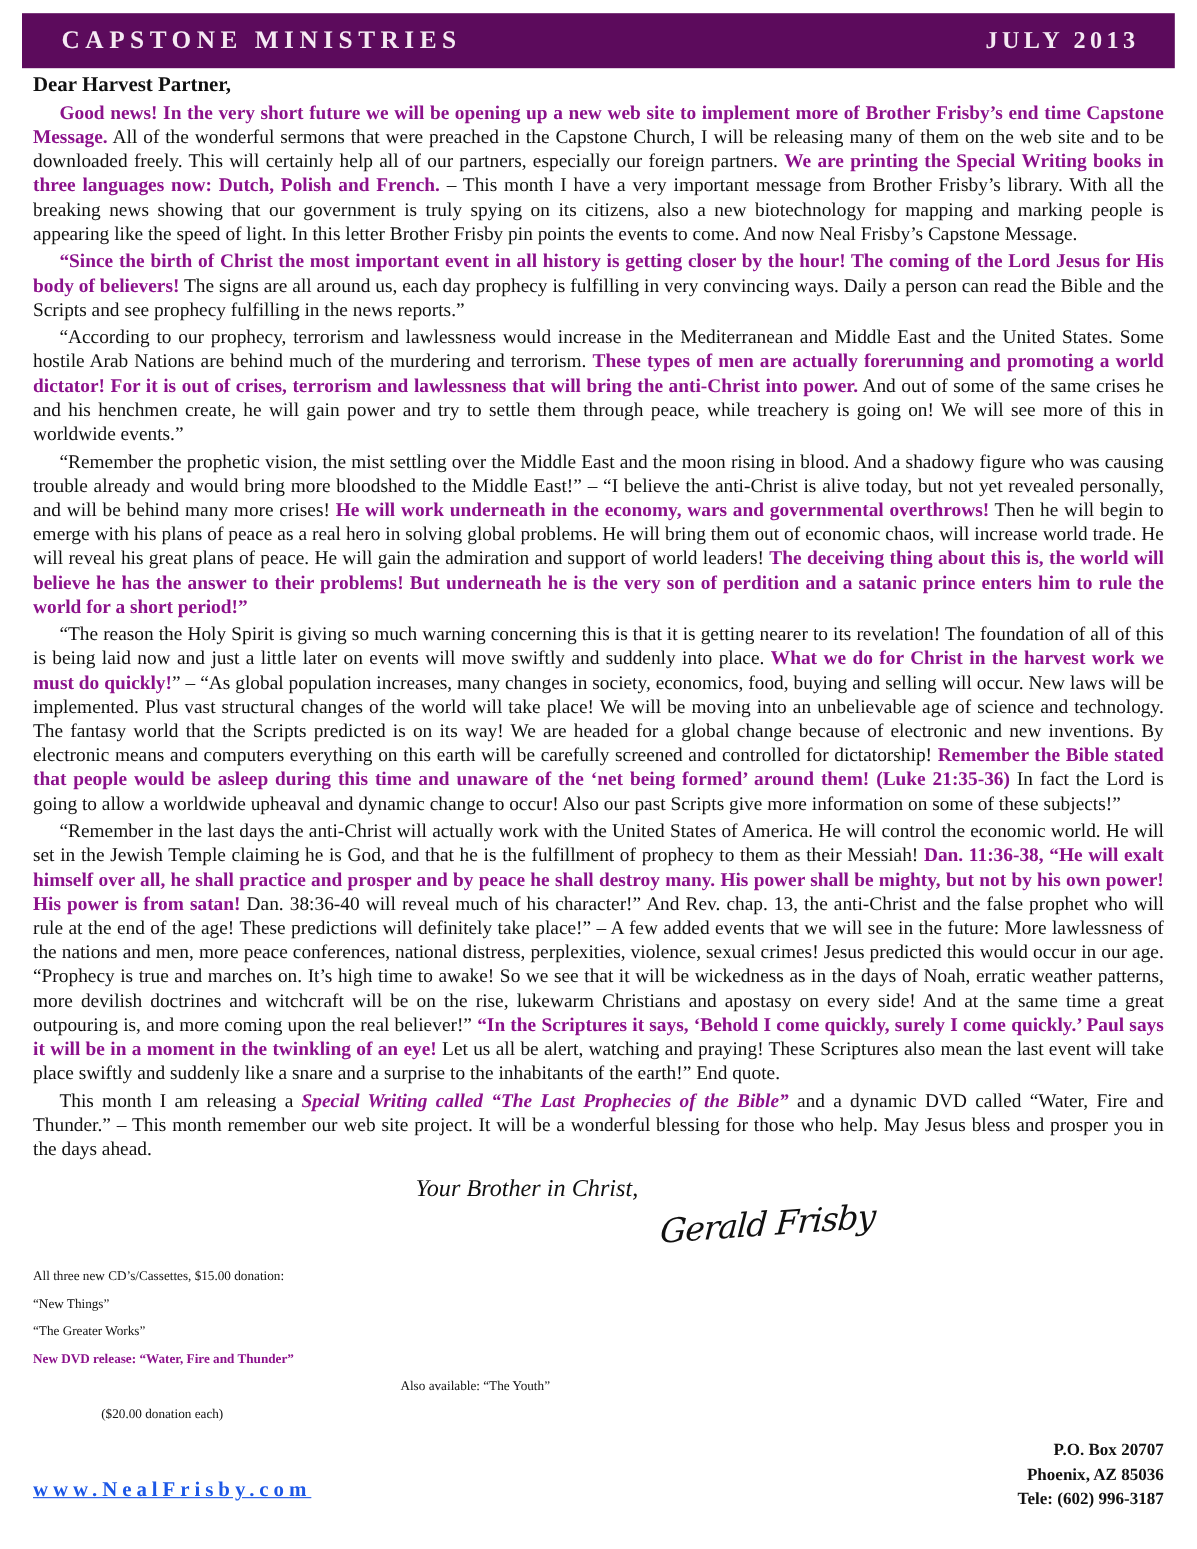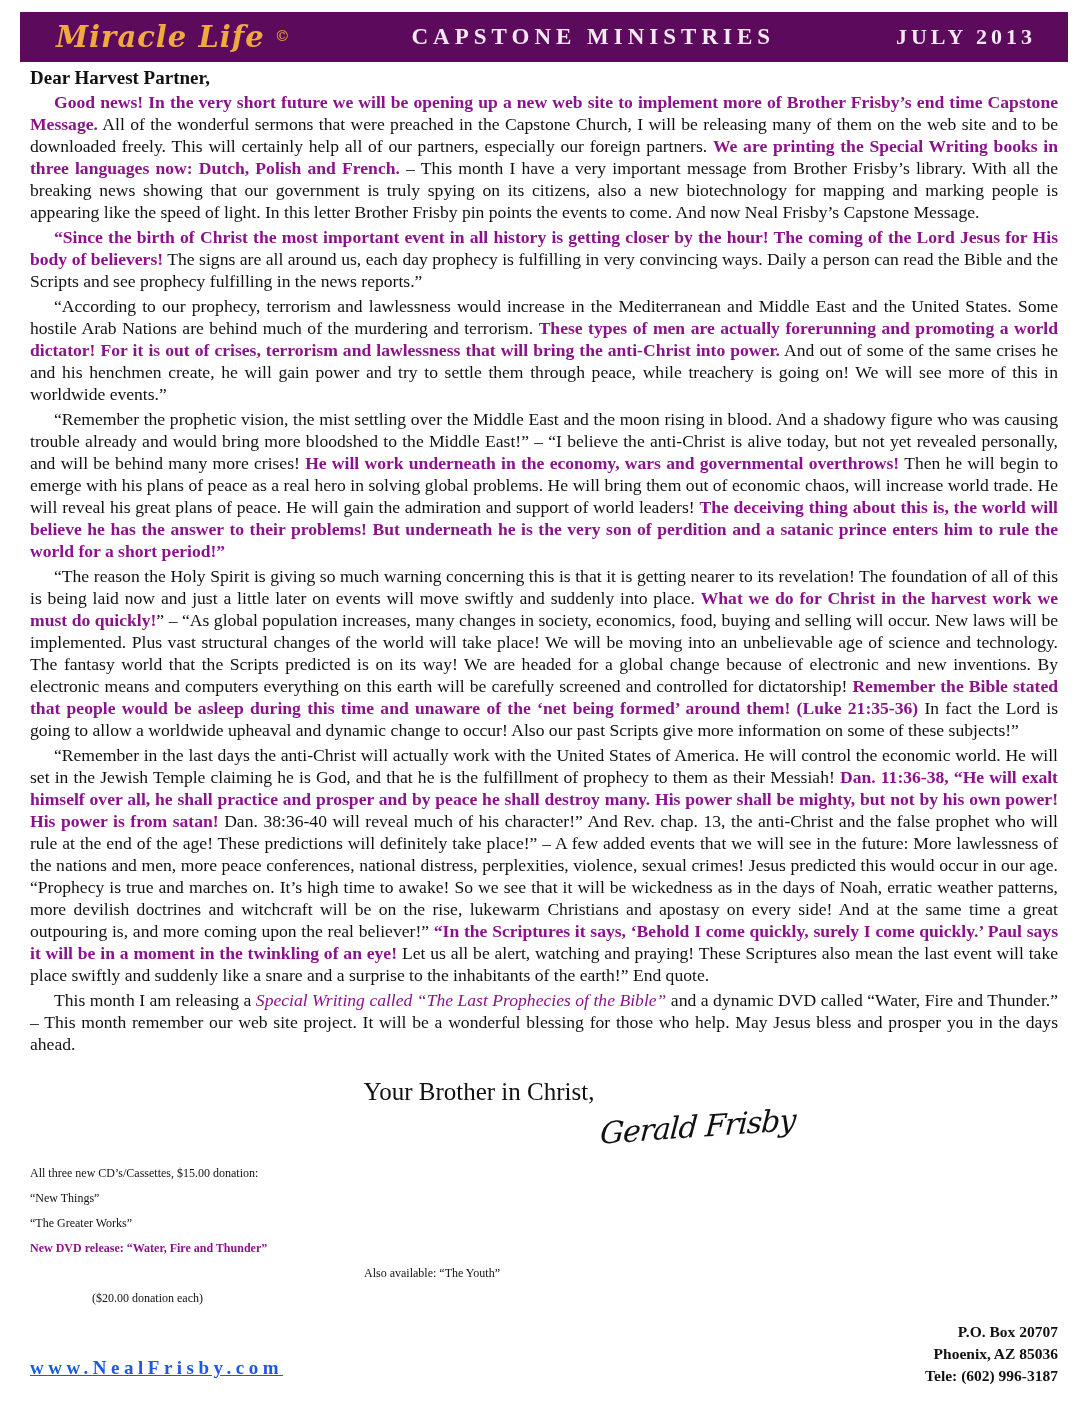--- a/index.html
+++ b/index.html
@@ -61,28 +61,29 @@
   }
   .letter { margin: 0 30px; }
   .letter p {
     text-align: justify;
     font-size: 17.6px;
     line-height: 22px;
     text-indent: 24px;
     margin-bottom: 3px;
   }
   .hl { color: #8b128b; font-weight: bold; }
-  .hl-it { color: #8b128b; font-weight: normal; font-style: italic; }
+  .hl-it { color: #8b128b; font-weight: bold; font-style: italic; }
 
   
   .valediction {
-    margin-top: 23px;
+    margin-top: 12px;
     text-align: center;
     padding-right: 130px;
-    font-size: 25px;
+    font-size: 22px;
+    font-style: italic;
   }
   .signature {
     margin: 2px 0 0 600px;
     width: 220px;
     font-family: "DejaVu Serif", serif;
     font-style: italic;
     font-size: 30px;
     letter-spacing: -1px;
     transform: rotate(-4deg) skewX(-8deg);
     white-space: nowrap;
@@ -123,23 +124,20 @@
     font-size: 15.5px;
     line-height: 22px;
   }
 </style>
 </head>
 <body>
 
 <div class="page">
 
   <header class="banner">
-    <span class="logo">
-      <span>Miracle Life</span><span class="copy">©</span>
-    </span>
     <span class="banner-title">CAPSTONE MINISTRIES</span>
     <span class="banner-date">JULY 2013</span>
   </header>
 
   <div class="salutation">Dear Harvest Partner,</div>
 
   <main class="letter">
 
     <p><span class="hl">Good news! In the very short future we will be opening up a new web site to implement more of Brother Frisby’s end time Capstone Message.</span><span> All of the wonderful sermons that were preached in the Capstone Church, I will be releasing many of them on the web site and to be downloaded freely. This will certainly help all of our partners, especially our foreign partners. </span><span class="hl">We are printing the Special Writing books in three languages now: Dutch, Polish and French.</span><span> – This month I have a very important message from Brother Frisby’s library. With all the breaking news showing that our government is truly spying on its citizens, also a new biotechnology for mapping and marking people is appearing like the speed of light. In this letter Brother Frisby pin points the events to come. And now Neal Frisby’s Capstone Message.</span></p>
 

